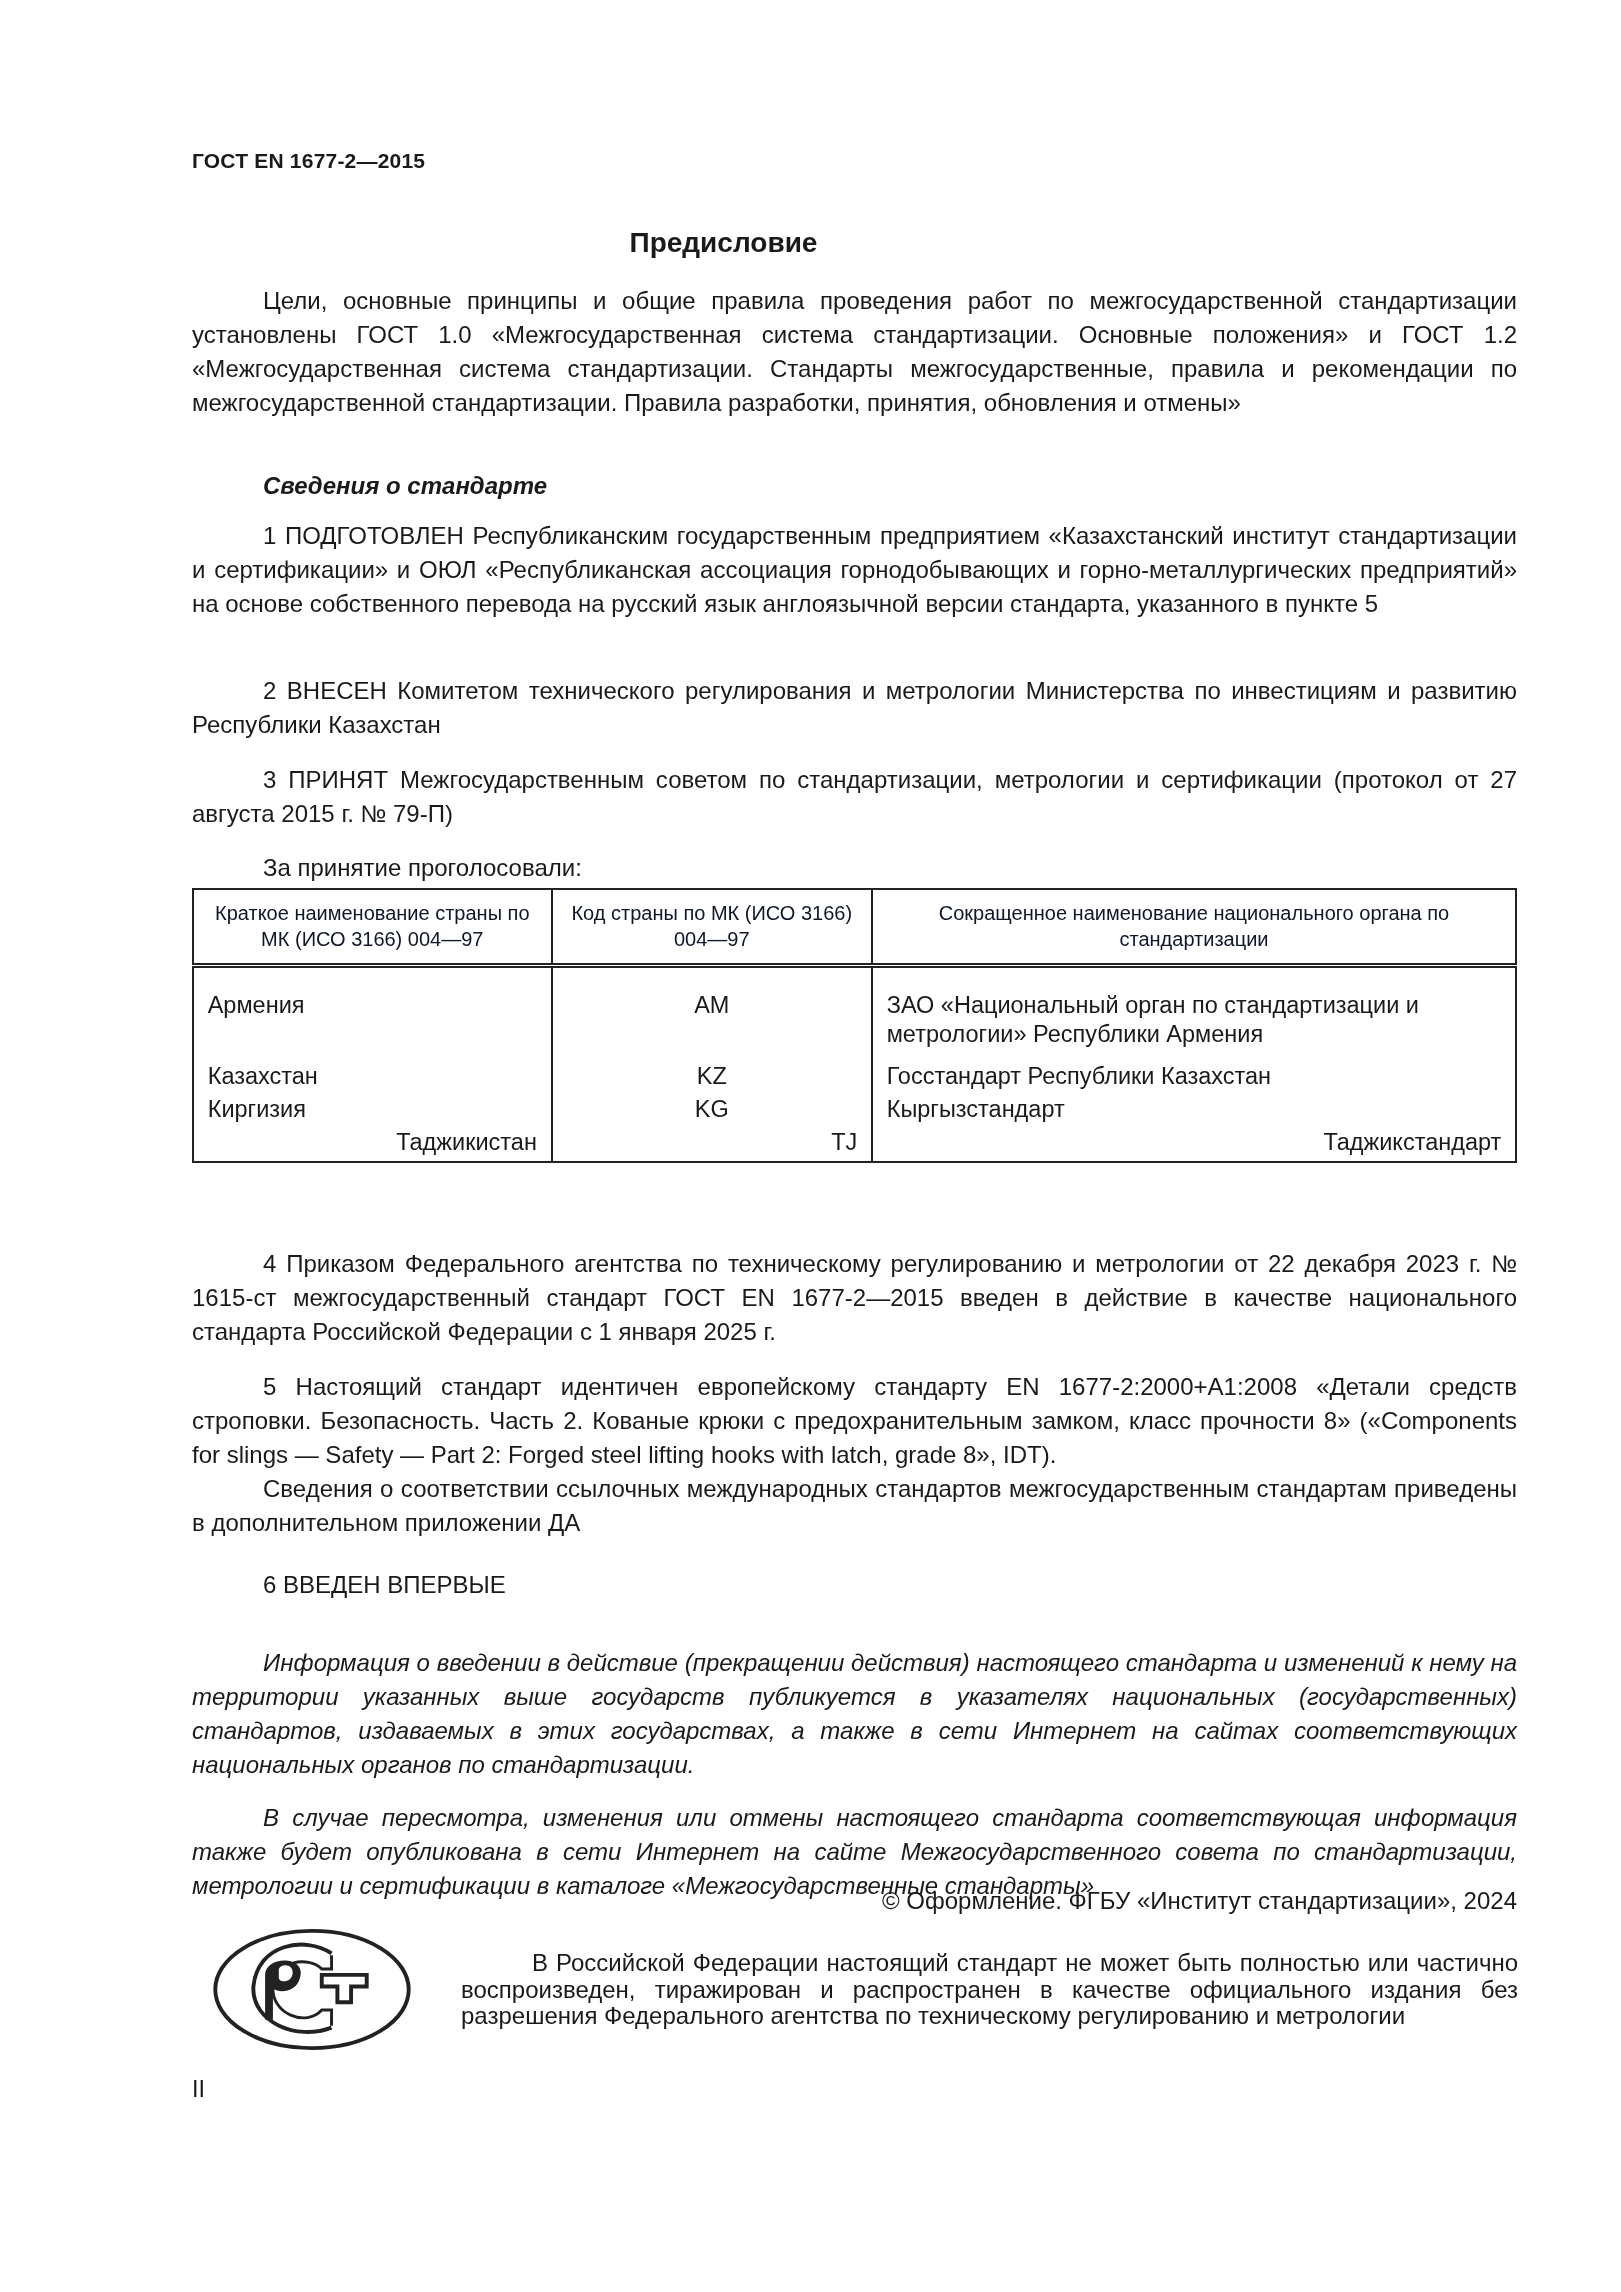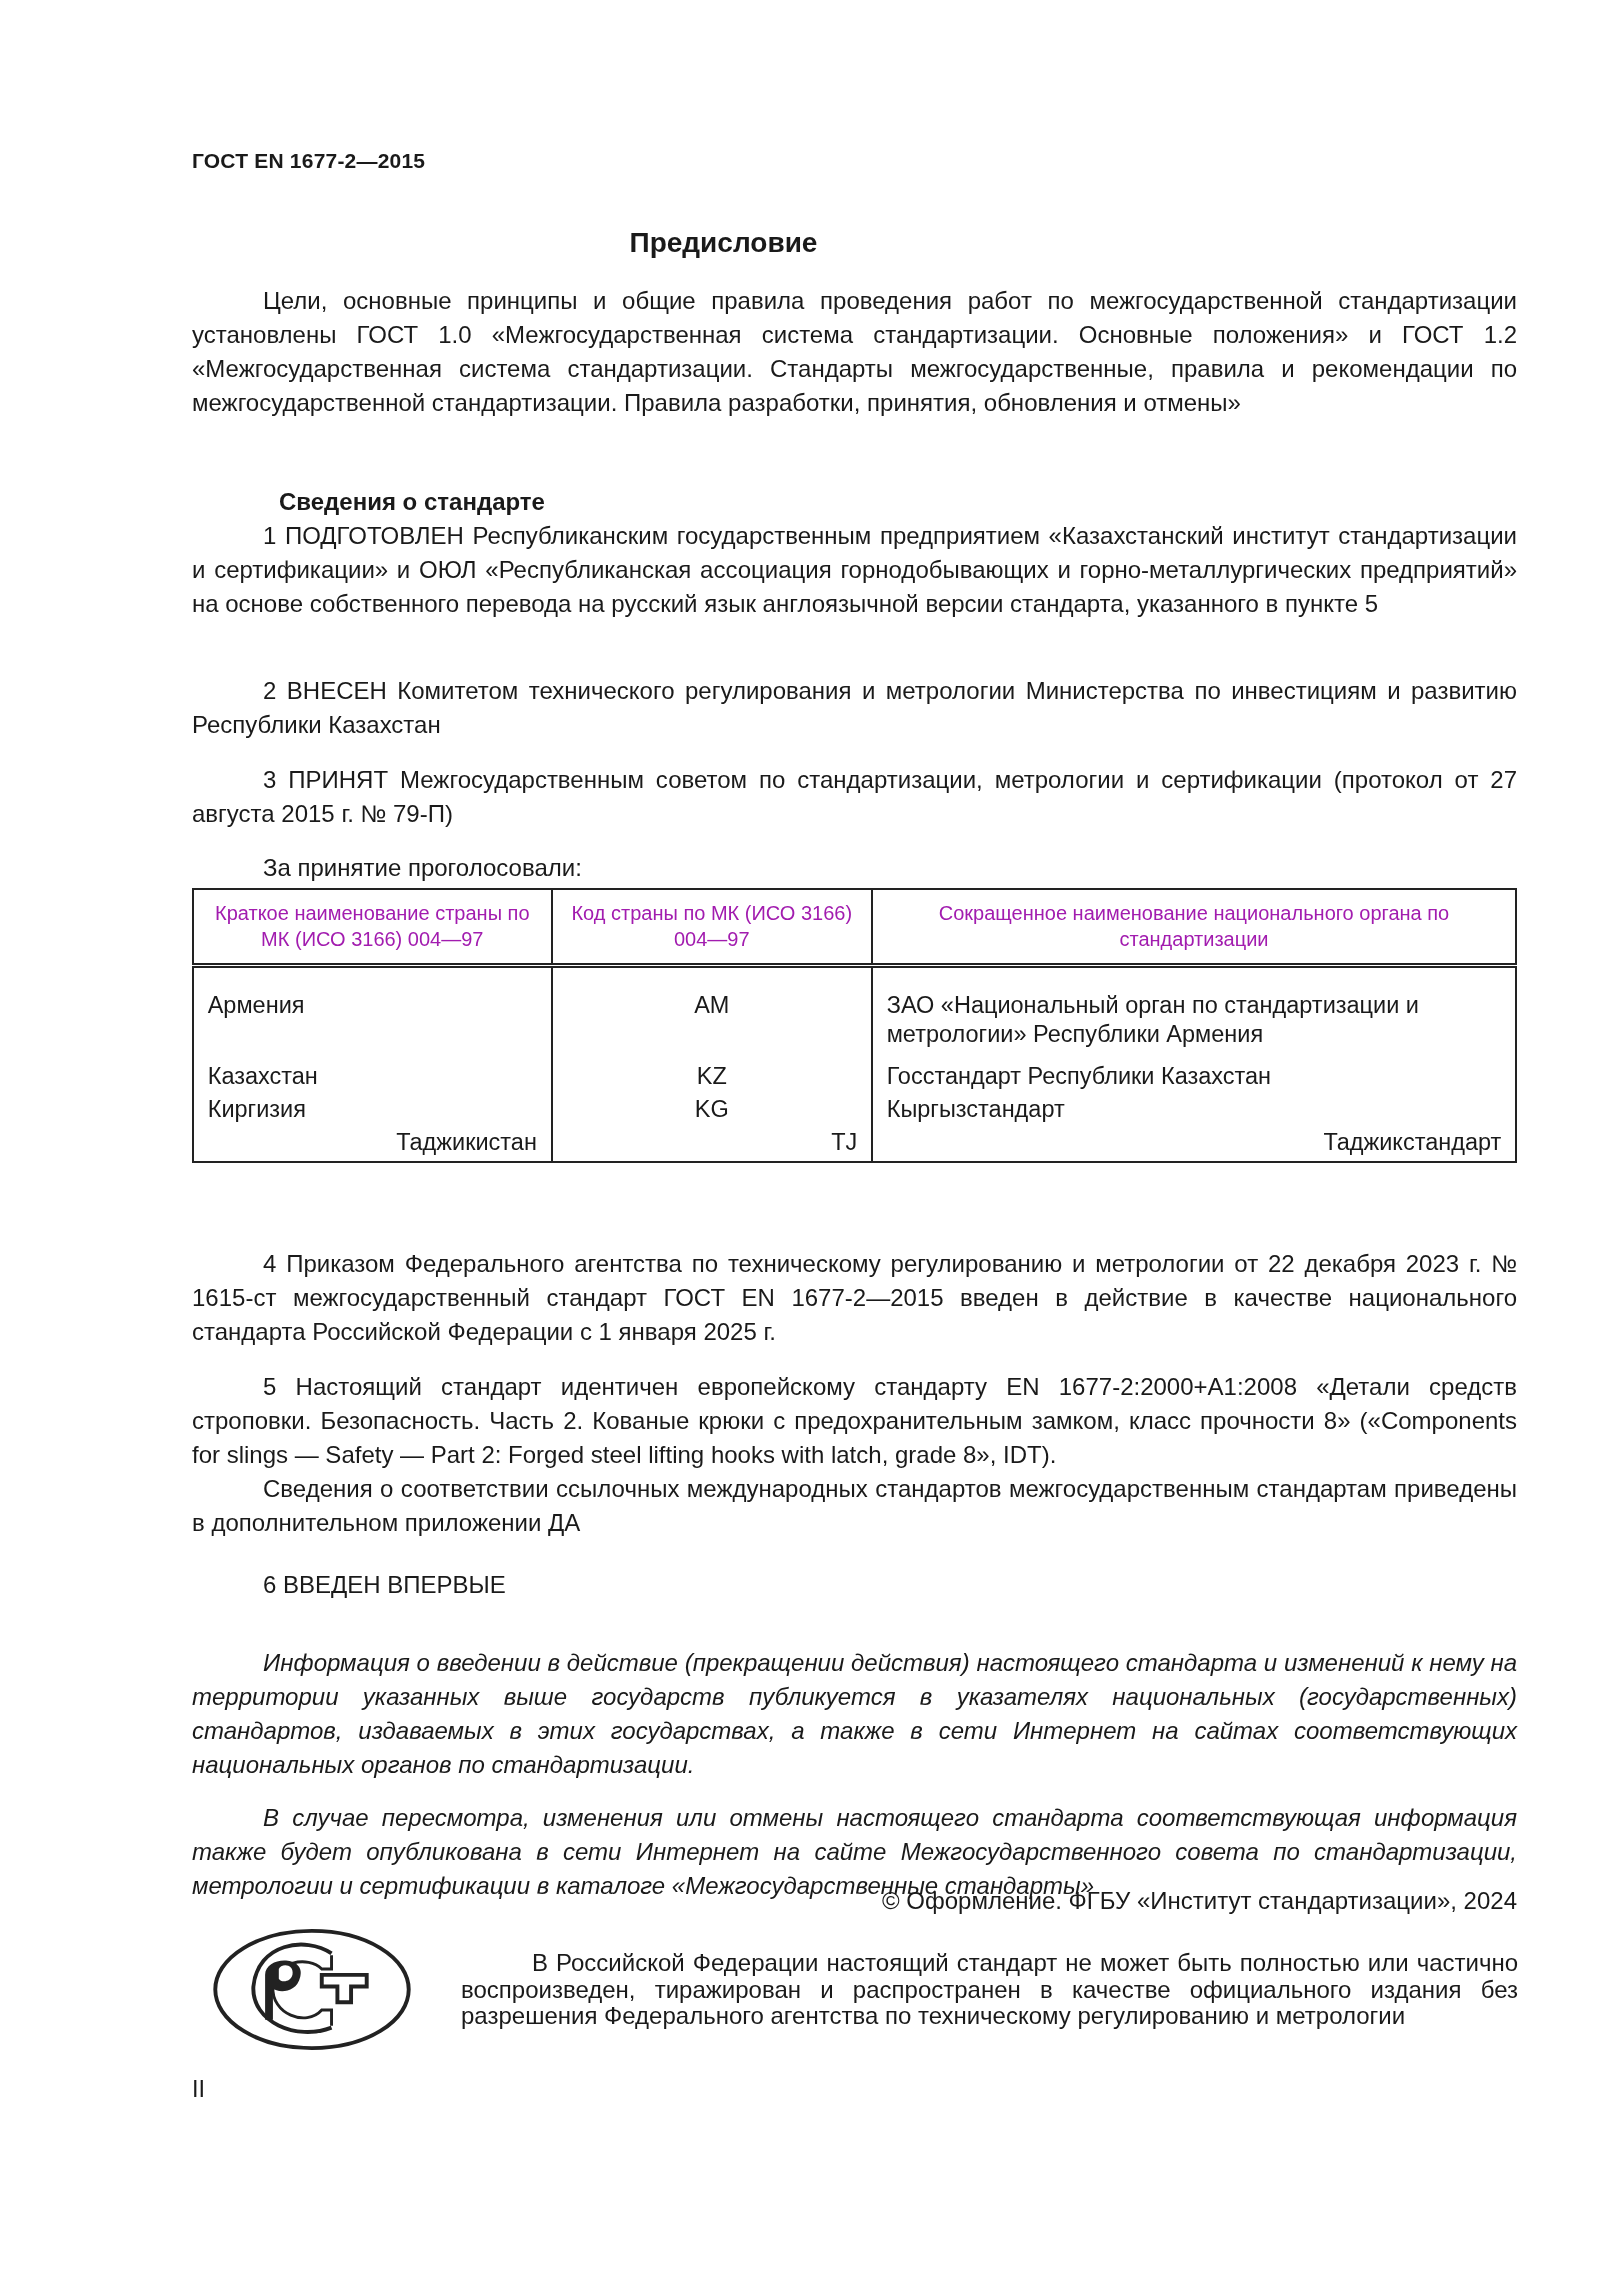--- a/index.html
+++ b/index.html
@@ -1,24 +1,24 @@
 <!DOCTYPE html>
 <html><head>
 <meta charset="utf-8">
 <style>
   html, body { margin: 0; padding: 0; background: #ffffff; }
   body { width: 1621px; height: 2293px; position: relative; font-family: "Liberation Sans", sans-serif; color: #1a1a1a; }
   .doc-id { position: absolute; left: 192px; top: 149px; font-weight: bold; font-size: 21px; letter-spacing: 0.2px; }
   .title { position: absolute; left: 0; width: 1447px; top: 227px; text-align: center; font-weight: bold; font-size: 28px; box-sizing: border-box; }
   .p { font-size: 24px; line-height: 34px; text-align: justify; text-indent: 71px; margin: 0; }
   .block { position: absolute; left: 192px; width: 1325px; }
-  .bold-h { font-weight: bold; text-indent: 71px; font-size: 24px; margin: 16px; }
+  .bold-h { font-weight: bold; text-indent: 71px; font-size: 24px; margin: 0; font-style: italic; }
   .italic { font-style: italic; margin-top: 19px; }
   table.votes { border-collapse: collapse; width: 1325px; font-size: 23.5px; }
-  table.votes th { font-weight: normal; font-size: 20px; line-height: 26.5px; text-align: center; border: 2px solid #222; padding: 9.8px 5.9px 9.8px 5.9px; vertical-align: top; color: #a21caf; }
+  table.votes th { font-weight: normal; font-size: 20px; line-height: 26.5px; text-align: center; border: 2px solid #222; padding: 9.8px 5.9px 9.8px 5.9px; vertical-align: top; color: #0f172a; }
   table.votes thead tr { border-bottom: 5.9px double #222; }
   table.votes td { border-left: 2px solid #222; border-right: 2px solid #222; padding: 2px 13.7px 2px 13.7px; line-height: 29px; vertical-align: top; }
   table.votes tbody tr:first-child td { padding-top: 23px; }
   table.votes tbody tr:last-child td { border-bottom: 2px solid #222; padding-bottom: 3.9px; text-align: right; }
   table.votes { border-top: 2px solid #222; }
   td.code { text-align: center; }
   .copyright { position: absolute; right: 104px; top: 1887px; font-size: 24px; }
   .logo { position: absolute; left: 212px; top: 1926px; width: 200px; height: 127px; }
   .notice { position: absolute; left: 461px; top: 1950px; width: 1057px; font-size: 24px; line-height: 26.5px; text-align: justify; text-indent: 71px; margin: 0; }
   .pagenum { position: absolute; left: 192px; top: 2076px; font-size: 23.5px; }

